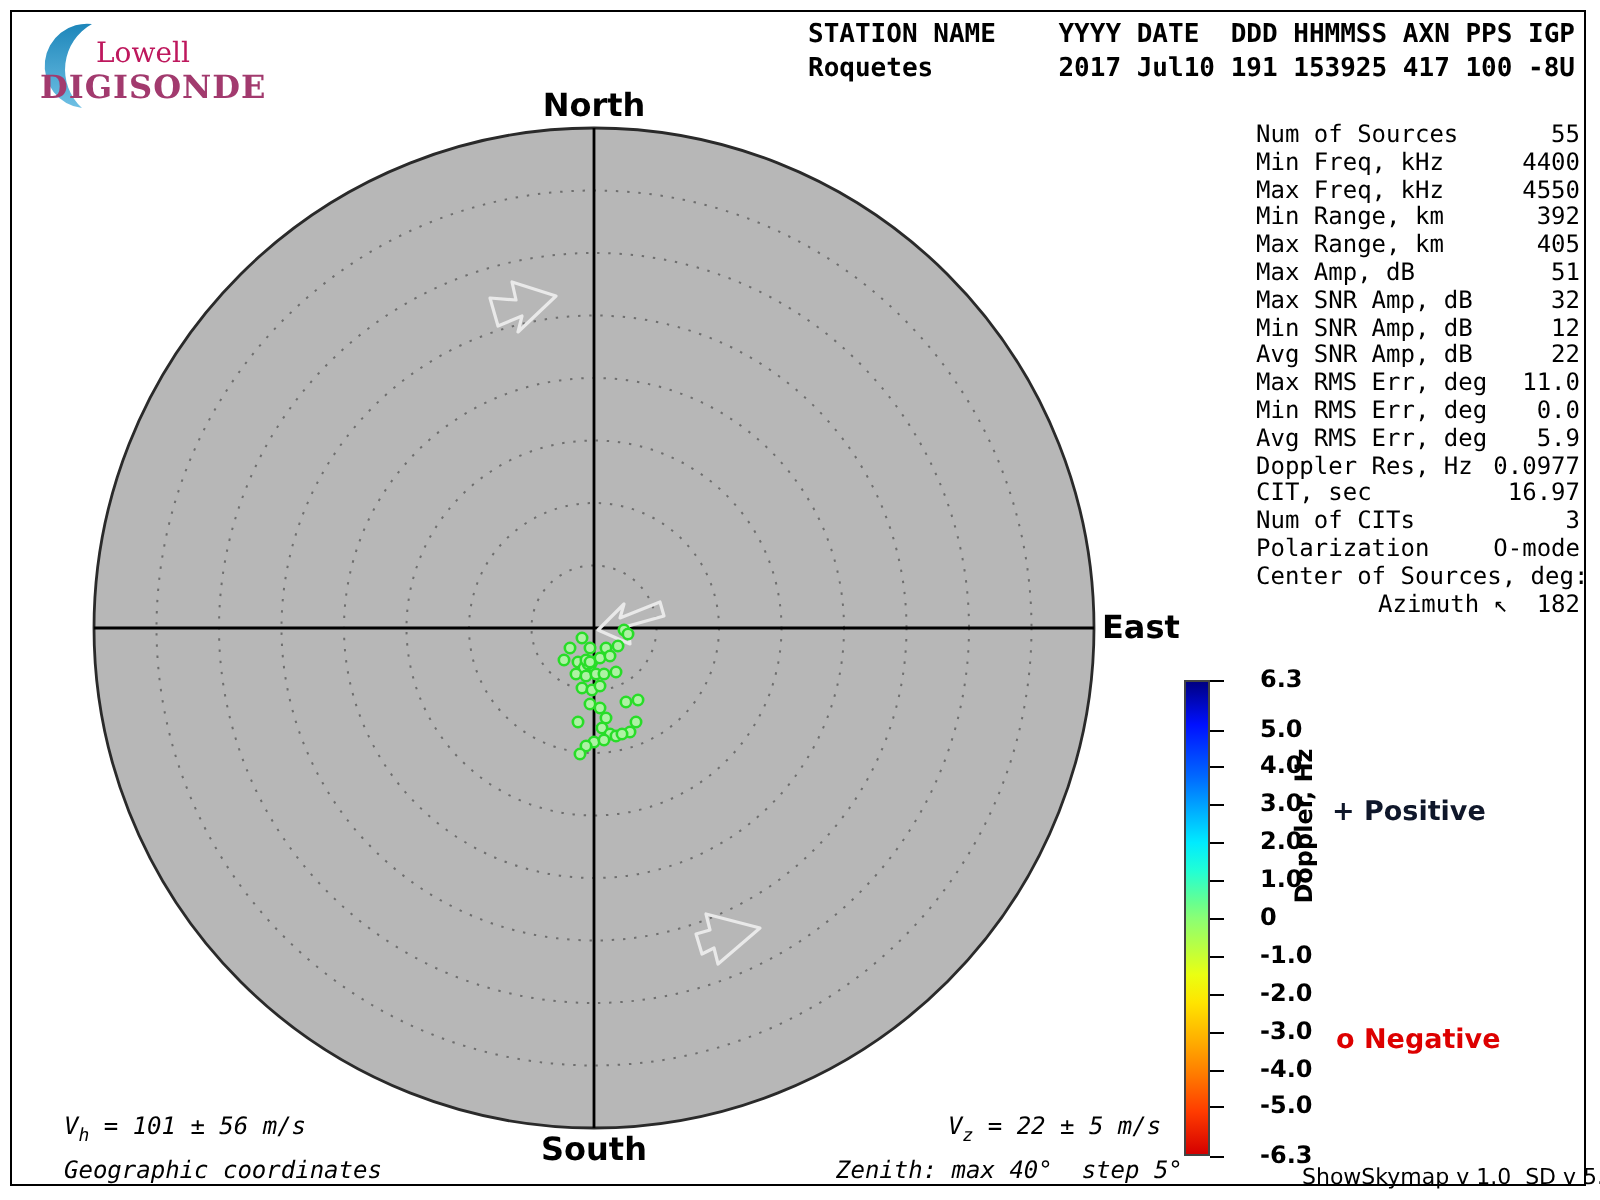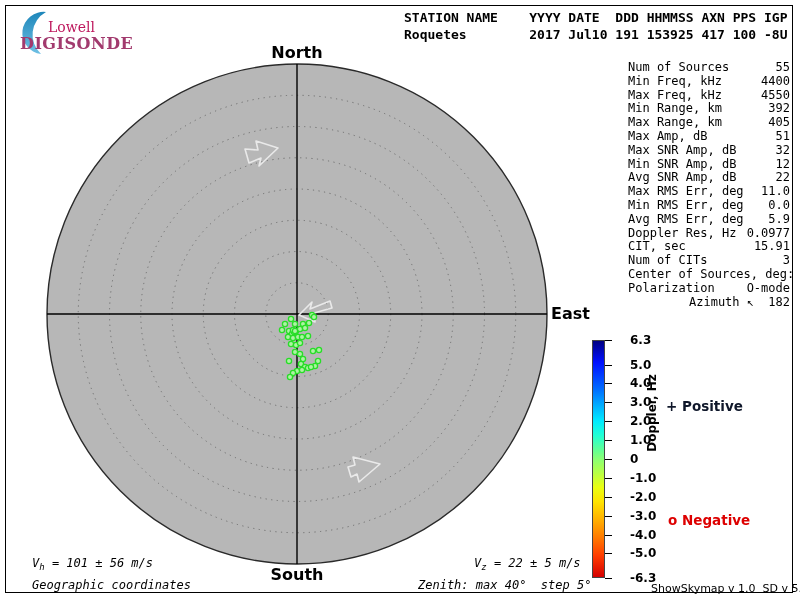--- a/index.html
+++ b/index.html
@@ -171,24 +171,24 @@
       <div class="stat-row"><span class="s-label">Min Range, km</span><span class="s-value">392</span></div>
       <div class="stat-row"><span class="s-label">Max Range, km</span><span class="s-value">405</span></div>
       <div class="stat-row"><span class="s-label">Max Amp, dB</span><span class="s-value">51</span></div>
       <div class="stat-row"><span class="s-label">Max SNR Amp, dB</span><span class="s-value">32</span></div>
       <div class="stat-row"><span class="s-label">Min SNR Amp, dB</span><span class="s-value">12</span></div>
       <div class="stat-row"><span class="s-label">Avg SNR Amp, dB</span><span class="s-value">22</span></div>
       <div class="stat-row"><span class="s-label">Max RMS Err, deg</span><span class="s-value">11.0</span></div>
       <div class="stat-row"><span class="s-label">Min RMS Err, deg</span><span class="s-value">0.0</span></div>
       <div class="stat-row"><span class="s-label">Avg RMS Err, deg</span><span class="s-value">5.9</span></div>
       <div class="stat-row"><span class="s-label">Doppler Res, Hz</span><span class="s-value">0.0977</span></div>
-      <div class="stat-row"><span class="s-label">CIT, sec</span><span class="s-value">15.91</span></div>
+      <div class="stat-row"><span class="s-label">CIT, sec</span><span class="s-value">16.97</span></div>
       <div class="stat-row"><span class="s-label">Num of CITs</span><span class="s-value">3</span></div>
+      <div class="stat-row"><span class="s-label">Polarization</span><span class="s-value">O-mode</span></div>
       <div class="stat-row"><span class="s-label">Center of Sources, deg:</span><span class="s-value"></span></div>
-      <div class="stat-row"><span class="s-label">Polarization</span><span class="s-value">O-mode</span></div>
       <div class="stat-row indent"><span class="s-label">Azimuth ↖</span><span class="s-value">182</span></div>
     </div>
 
   <div class="cbar"></div>
   <div class="cbar-ticks" id="cbar-ticks">
       <div class="cbar-tick" style="top: 0px;"></div>
       <div class="cbar-tick-label" style="top: 0px;">6.3</div>
       <div class="cbar-tick" style="top: 24.5556px;"></div>
       <div class="cbar-tick-label" style="top: 24.5556px;">5.0</div>
       <div class="cbar-tick" style="top: 43.4444px;"></div>

